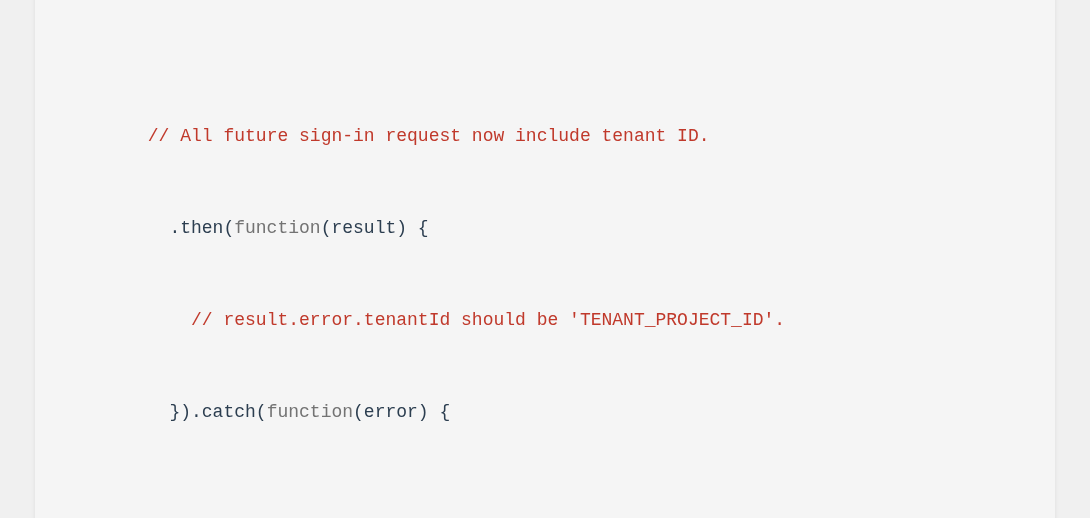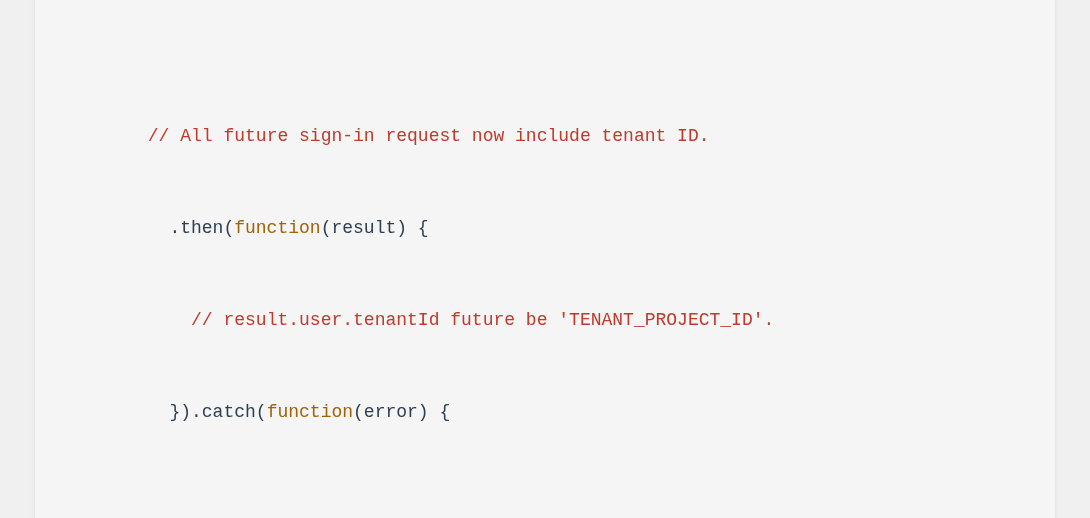--- a/index.html
+++ b/index.html
@@ -45,21 +45,21 @@
 
     .comment {
       color: #c0392b;
     }
 
     .code-default {
       color: #2c3e50;
     }
 
     .keyword {
-      color: #a16207;
+      color: #737373;
     }
 
     .indent1 {
       padding-left: 2ch;
     }
 
     .indent2 {
       padding-left: 4ch;
     }
   </style>
@@ -78,21 +78,21 @@
     <span class="line">
       <span class="comment">// All future sign-in request now include tenant ID.</span>
     </span>
 
 
     <span class="line indent1">
       <span class="code-default">.then(<span class="keyword">function</span>(result) {</span>
     </span>
 
     <span class="line indent2">
-      <span class="comment">// result.user.tenantId future be 'TENANT_PROJECT_ID'.</span>
+      <span class="comment">// result.error.tenantId should be 'TENANT_PROJECT_ID'.</span>
     </span>
 
     <span class="line indent1">
       <span class="code-default">}).catch(<span class="keyword">function</span>(error) {</span>
     </span>
 
     <span class="line indent2">
       
     </span>
 

